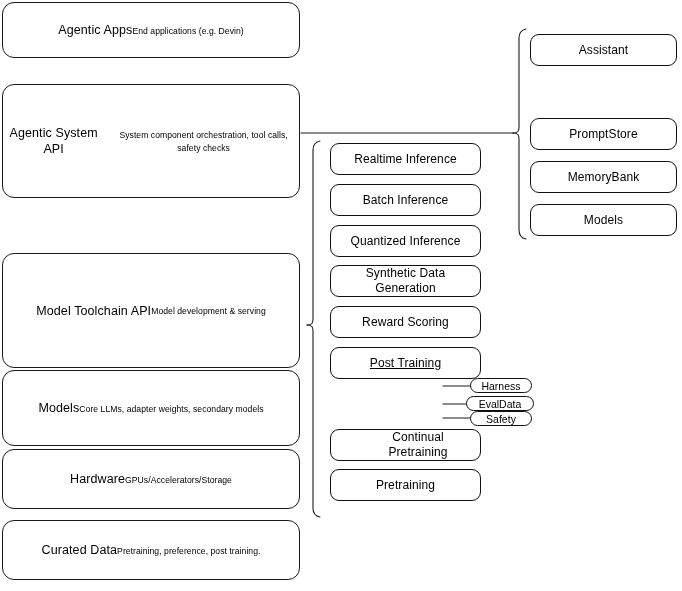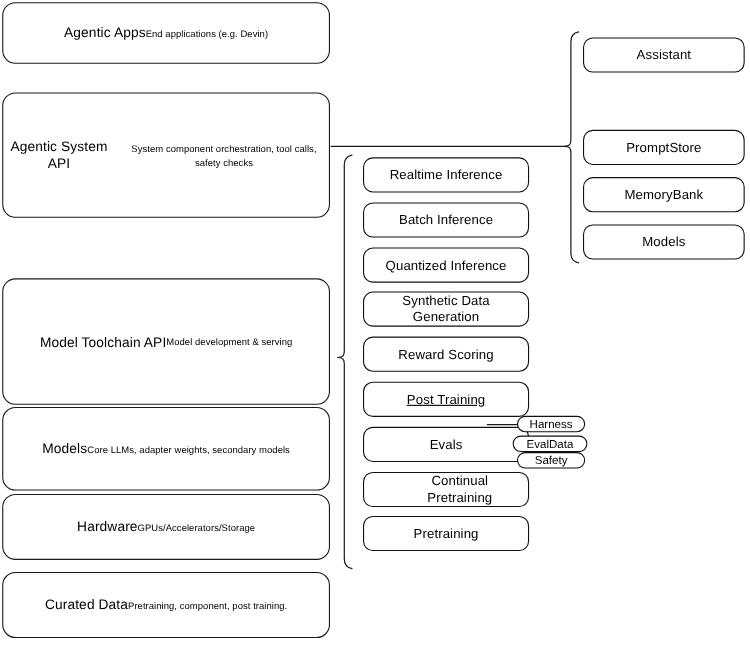--- a/index.html
+++ b/index.html
@@ -151,44 +151,41 @@
     <div class="sub">Core LLMs, adapter weights, secondary models</div>
   </div>
 
   <div class="rbox layer-box" style="top:449px;height:60px;">
     <div class="ttl">Hardware</div>
     <div class="sub">GPUs/Accelerators/Storage</div>
   </div>
 
   <div class="rbox layer-box" style="top:520px;height:60px;">
     <div class="ttl">Curated Data</div>
-    <div class="sub">Pretraining, component, post training.</div>
+    <div class="sub">Pretraining, preference, post training.</div>
   </div>
 
   <div class="rbox mid-box" style="top:143px;">
     <div class="ttl">Realtime Inference</div>
   </div>
   <div class="rbox mid-box" style="top:184px;">
     <div class="ttl">Batch Inference</div>
   </div>
   <div class="rbox mid-box" style="top:225px;">
     <div class="ttl">Quantized Inference</div>
   </div>
   <div class="rbox mid-box" style="top:265px;">
     <div class="ttl">Synthetic Data Generation</div>
   </div>
   <div class="rbox mid-box" style="top:306px;">
     <div class="ttl">Reward Scoring</div>
   </div>
   <div class="rbox mid-box" style="top:347px;text-decoration:underline;">
     <div class="ttl">Post Training</div>
   </div>
-  <div class="rbox mid-box" style="top:388px;">
-    <div class="ttl">Evals</div>
-  </div>
   <div class="rbox mid-box" style="top:429px;padding-left:31px;">
     <div class="ttl">Continual Pretraining</div>
   </div>
   <div class="rbox mid-box" style="top:469px;">
     <div class="ttl">Pretraining</div>
   </div>
 
   <div class="pill" style="left:470px;top:378px;width:62px;">
     <span>Harness</span>
   </div>

